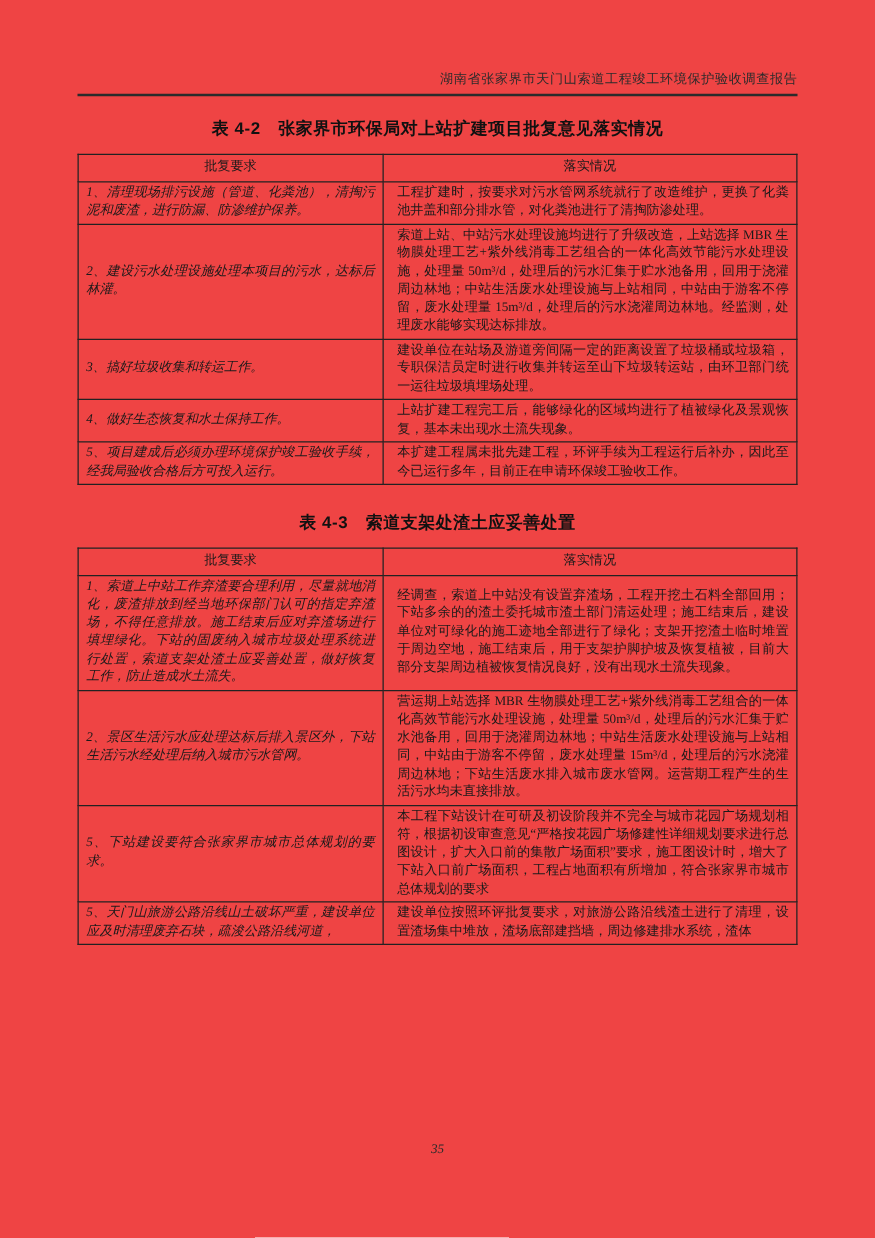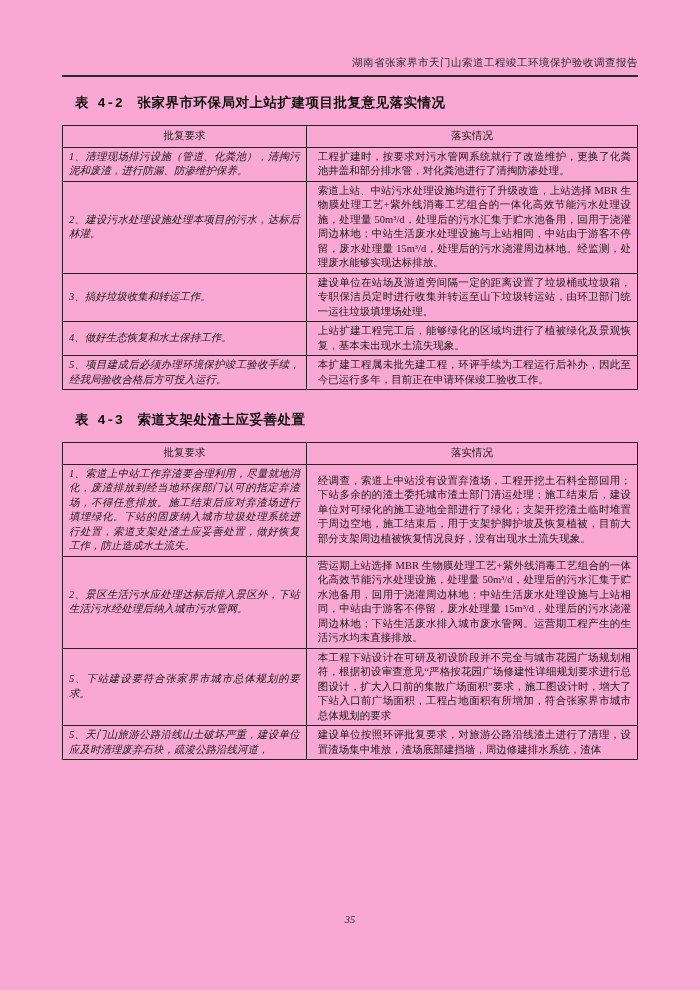--- a/index.html
+++ b/index.html
@@ -4,42 +4,43 @@
 <style>
   html, body {
     margin: 0;
     padding: 0;
     background: #ffffff;
   }
   .page {
     position: relative;
     width: 700px;
     height: 990px;
-    background: #f9a8d4;
+    background: #ef4444;
     color: #1a1a1a;
     font-family: "Liberation Serif", "DejaVu Serif", serif;
     overflow: hidden;
   }
   .content {
     margin: 0 62px;
     padding-top: 56px;
     width: 576px;
   }
   .running-header {
     text-align: right;
     font-size: 10.5px;
     letter-spacing: 0.5px;
     color: #2b2b2b;
     padding-bottom: 5px;
     border-bottom: 2px solid #2b2b2b;
   }
   .table-title {
-    margin: 13px;
+    margin: 0;
     padding: 0;
-    font-family: Liberation Mono, monospace;
+    text-align: center;
+    font-family: Liberation Sans, sans-serif;
     font-weight: bold;
     font-size: 13.5px;
     color: #111;
     letter-spacing: 0.5px;
   }
   .table-title .t-label { margin-right: 14px; }
   .title-1 { margin-top: 17px; }
   .title-2 { margin-top: 21px; }
   table.report-table {
     width: 100%;

